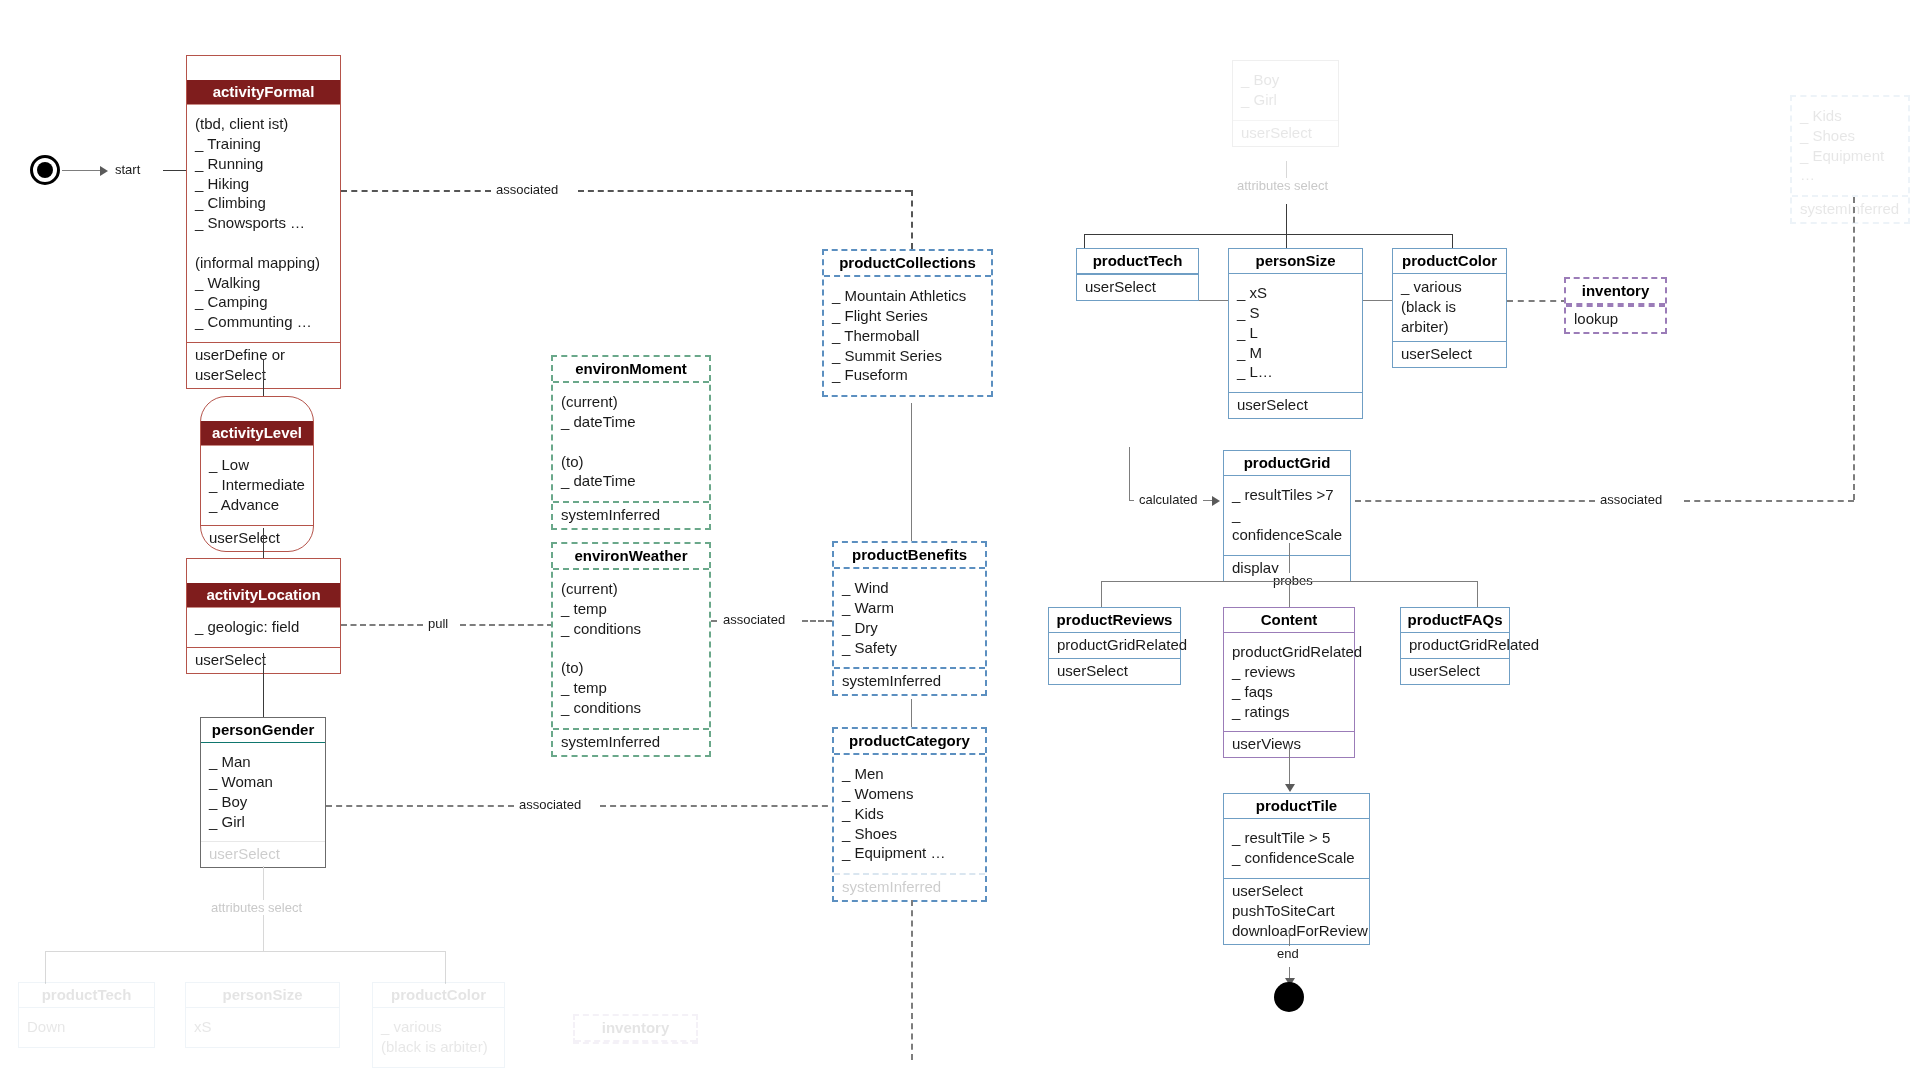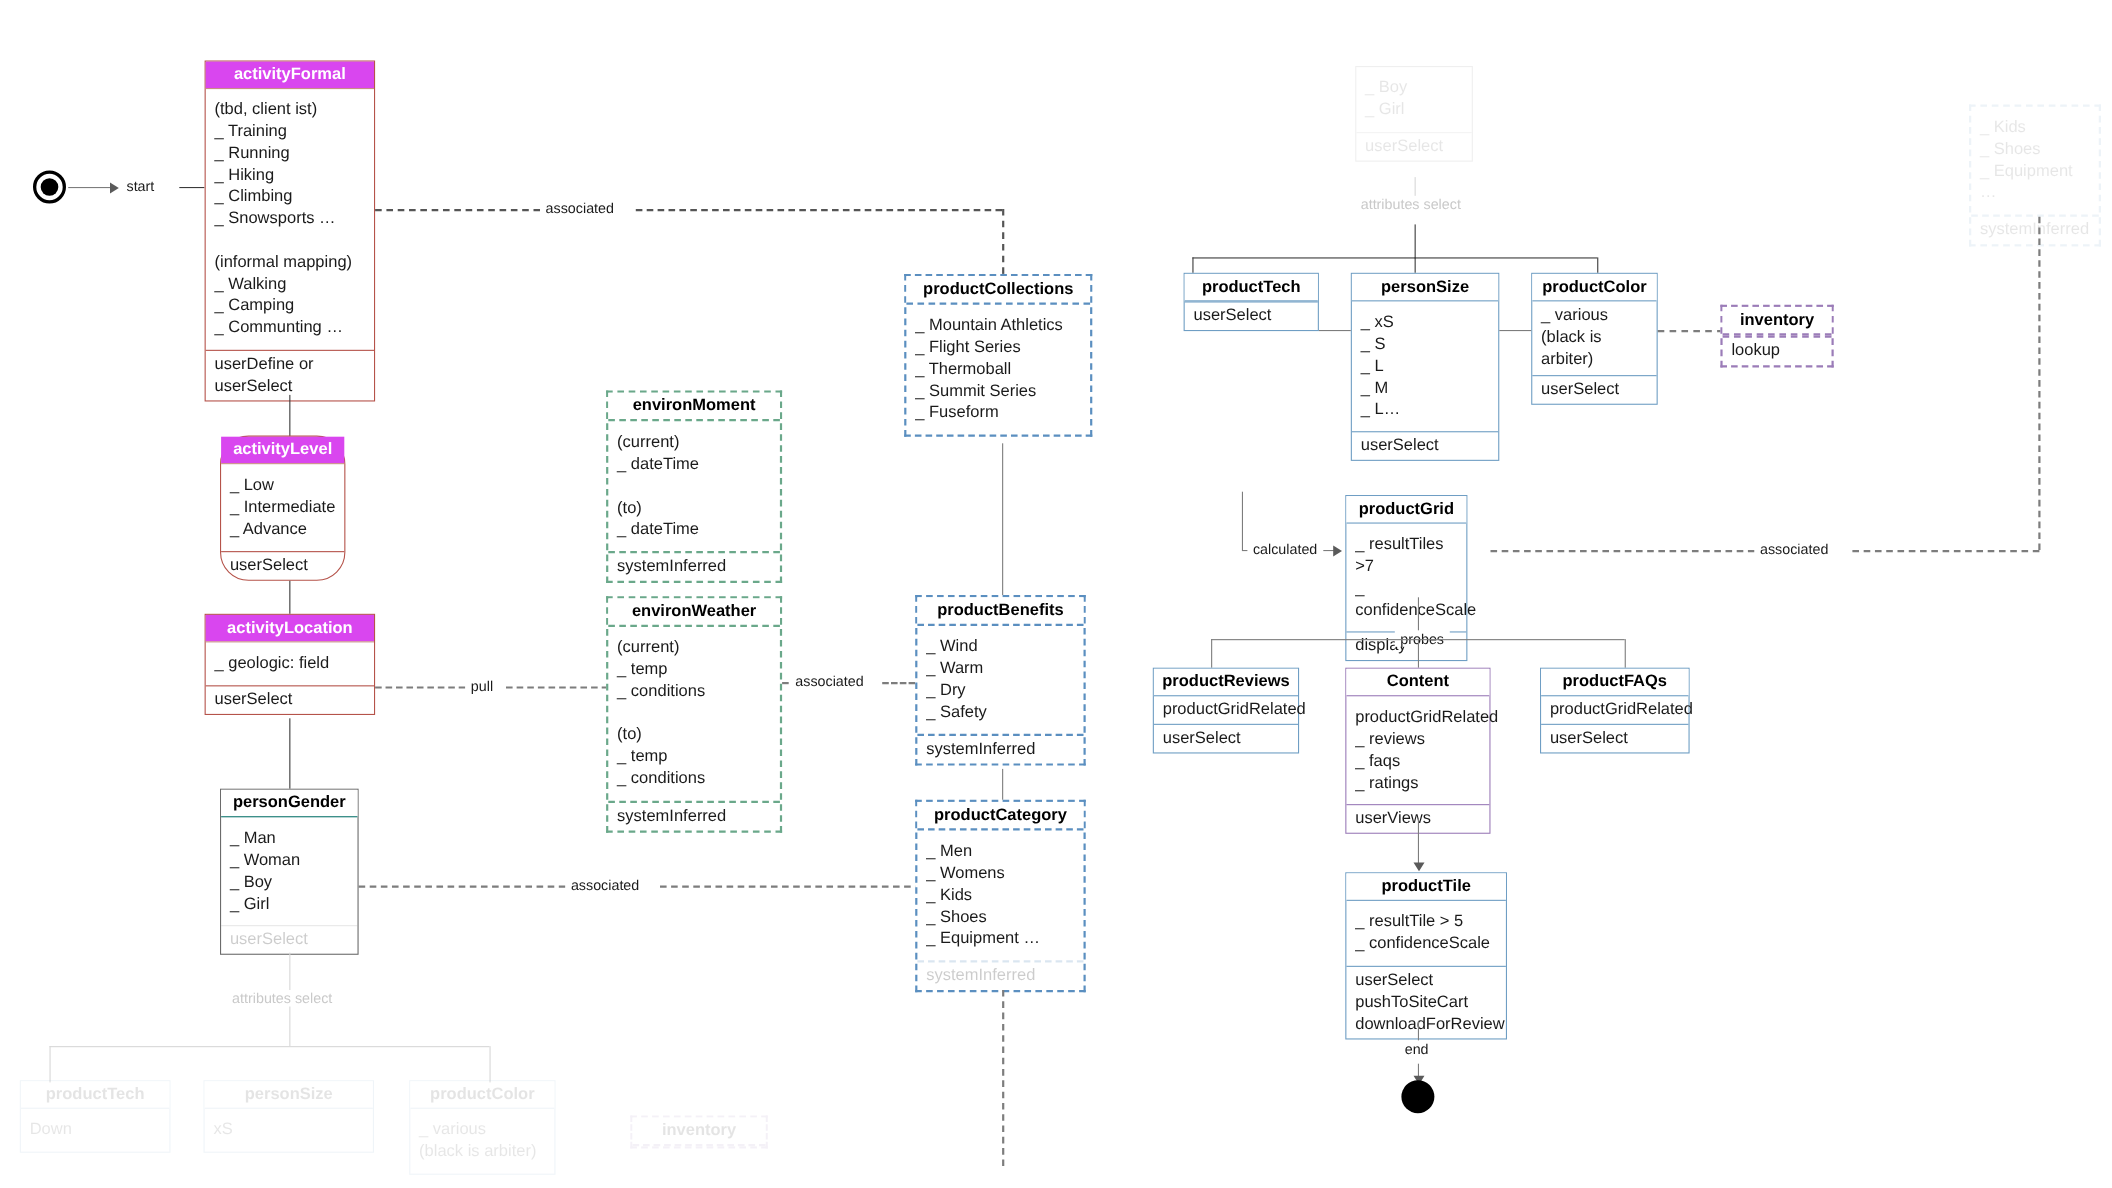--- a/index.html
+++ b/index.html
@@ -16,21 +16,21 @@
     font-size:15px;padding:9px 8px 10px 8px;box-sizing:border-box;line-height:1.32;
     white-space:pre-line;
   }
   .umlbox .ops{
     font-size:15px;padding:2px 8px 3px 8px;box-sizing:border-box;line-height:1.33;
     white-space:pre-line;
   }
 
   
   .cls-activity{border:1px solid #b5534a;}
-  .cls-activity .title{background:#d946ef;color:#ffffff;}
+  .cls-activity .title{background:#7f1d1d;color:#ffffff;margin-top:24px;}
   .cls-activity .body{border-top:1px solid #c98c86;}
   .cls-activity .ops{border-top:1px solid #b5534a;}
 
   
   .cls-person{border:1px solid #6b6b6b;}
   .cls-person .title{background:#ffffff;color:#000000;border-bottom:1px solid #0f766e;}
   .cls-person .ops{border-top:1px solid #9a9a9a;}
 
   
   .cls-product{border:1px solid #6f9ec4;}
@@ -299,21 +299,21 @@
   <div class="umlbox cls-content-dash" style="left:1564px;top:277px;width:103px;">
     <div class="title">inventory</div>
     <div class="ops">lookup</div>
   </div>
 
   <div class="ln v grey" style="left:1129px;top:447px;height:53px;"></div>
   <div class="ln h grey" style="left:1129px;top:500px;width:85px;"></div>
   <div class="edgelabel" style="left:1134px;top:492px;">calculated</div>
   <div class="arrowhead arrow-right" style="left:1212px;top:496px;"></div>
 
-  <div class="umlbox cls-product" style="left:1223px;top:450px;width:111px;">
+  <div class="umlbox cls-product" style="left:1223px;top:450px;width:128px;">
     <div class="title">productGrid</div>
     <div class="body">_ resultTiles &gt;7
 _ confidenceScale</div>
     <div class="ops">display</div>
   </div>
 
   <div class="dash-h" style="left:1355px;top:500px;width:240px;"></div>
   <div class="edgelabel" style="left:1595px;top:492px;">associated</div>
   <div class="dash-h" style="left:1684px;top:500px;width:170px;"></div>
   <div class="dash-v" style="left:1853px;top:197px;height:303px;"></div>
@@ -333,21 +333,21 @@
 
   <div class="umlbox cls-content" style="left:1223px;top:607px;width:132px;">
     <div class="title">Content</div>
     <div class="body">productGridRelated
 _ reviews
 _ faqs
 _ ratings</div>
     <div class="ops">userViews</div>
   </div>
 
-  <div class="umlbox cls-product" style="left:1400px;top:607px;width:136px;">
+  <div class="umlbox cls-product" style="left:1400px;top:607px;width:110px;">
     <div class="title">productFAQs</div>
     <div class="ops" style="border-top:none;">productGridRelated</div>
     <div class="ops">userSelect</div>
   </div>
 
   <div class="ln v grey" style="left:1289px;top:744px;height:41px;"></div>
   <div class="arrowhead arrow-down" style="left:1285px;top:784px;"></div>
 
   <div class="umlbox cls-product" style="left:1223px;top:793px;width:147px;">
     <div class="title">productTile</div>

